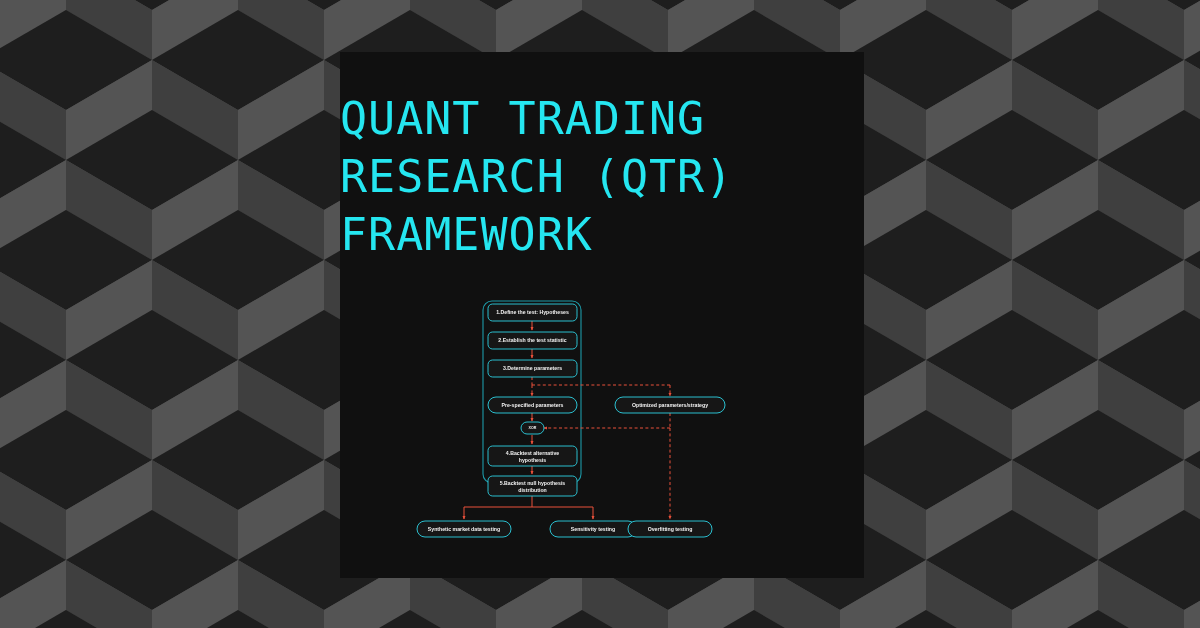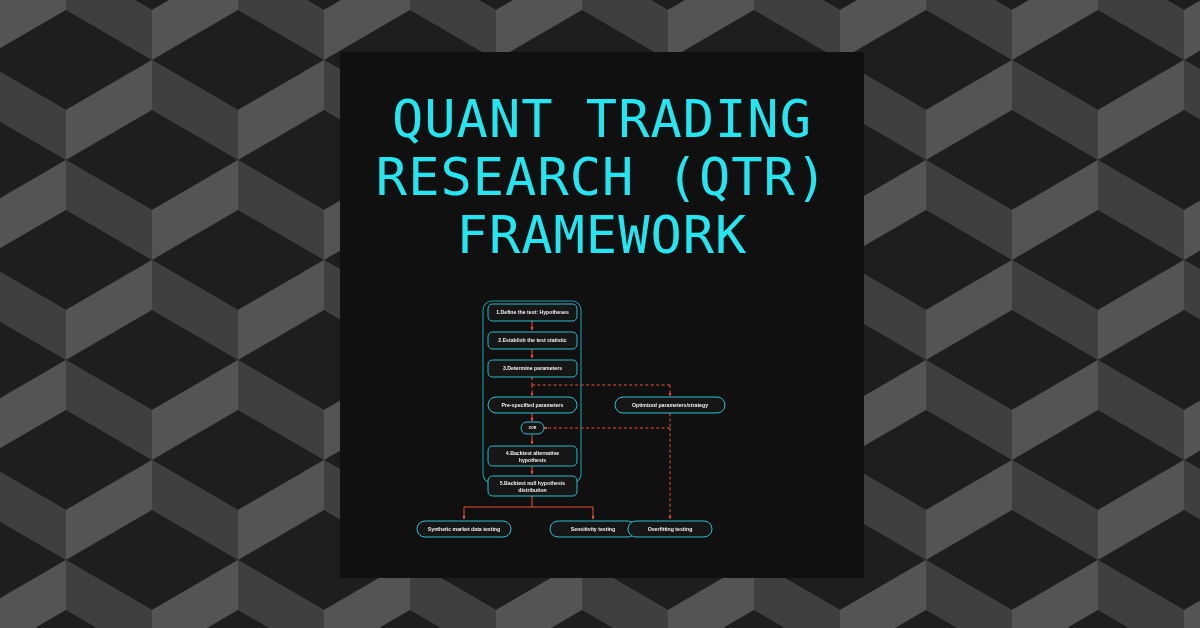--- a/index.html
+++ b/index.html
@@ -32,24 +32,23 @@
     width: 524px;
     height: 526px;
     background: #101010;
   }
 
   #title {
     position: absolute;
     left: 0;
     top: 38px;
     width: 524px;
-    text-align: center;
     color: #25e6f0;
     font-family: "DejaVu Sans Mono", "Liberation Mono", monospace;
-    font-size: 52px;
+    font-size: 45px;
     line-height: 58px;
     letter-spacing: 1px;
     white-space: pre-line;
   }
 
   
   #diagram {
     position: absolute;
     left: 110px;
     top: 245px;

